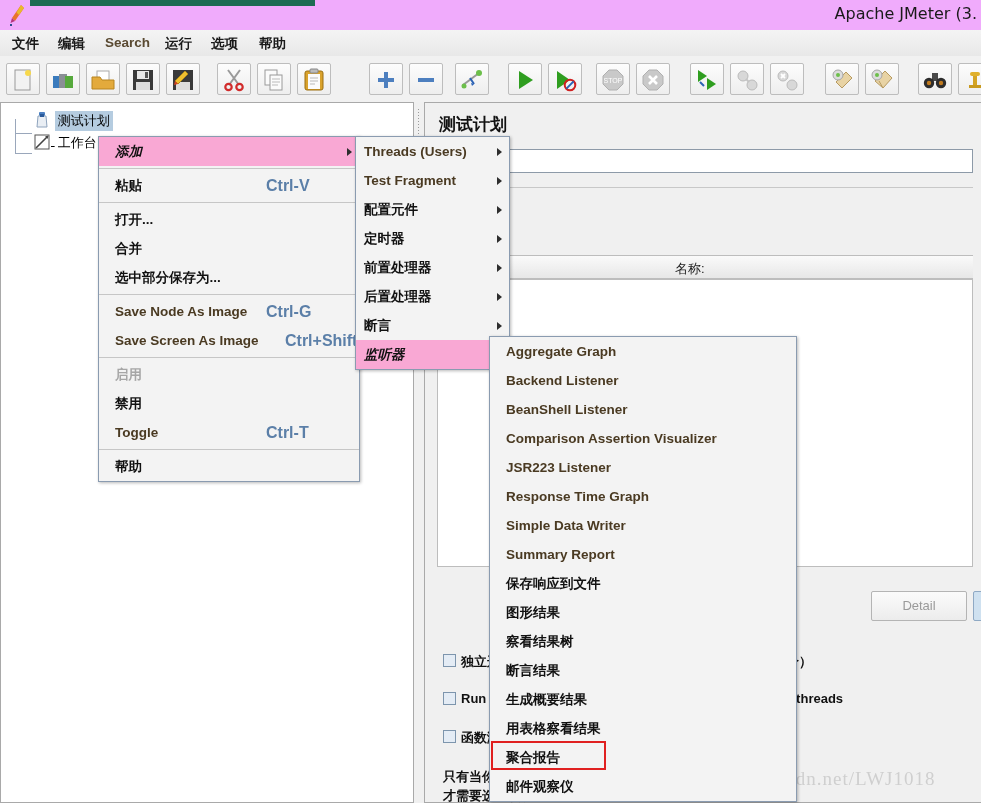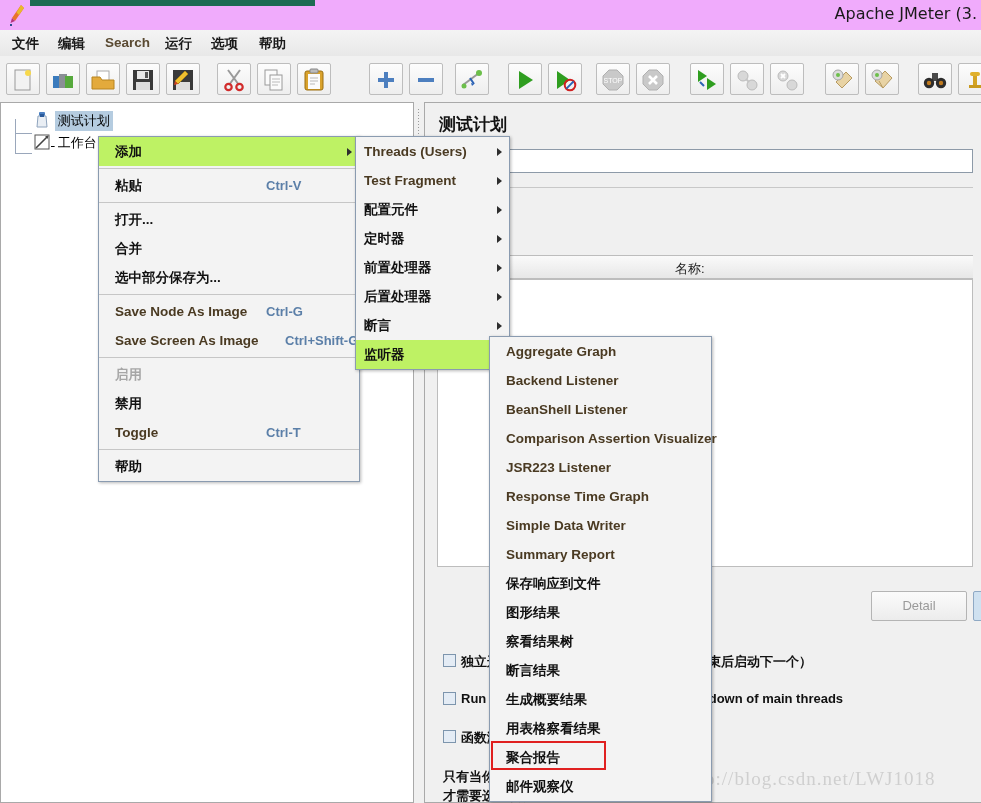--- a/index.html
+++ b/index.html
@@ -66,29 +66,29 @@
   .rp-note{position:absolute;left:18px;font-size:13px;font-weight:bold;color:#111;white-space:nowrap;}
   
   #watermark{position:absolute;left:682px;top:768px;font-size:19px;color:#cfcfcf;
     font-family:"Liberation Serif","DejaVu Serif",serif;letter-spacing:1px;white-space:nowrap;}
   
   .popup{position:absolute;background:#f3f3f3;border:1px solid #8a9bb0;
     box-shadow:1px 1px 3px rgba(0,0,0,.28);box-sizing:border-box;}
   .pi{position:relative;height:29px;line-height:29px;padding-left:16px;
     font-size:13.5px;font-weight:bold;color:#111;white-space:nowrap;cursor:default;}
   .pi.en{color:#4a3a22;}
-  .pi.sel{background:#bef264;}
+  .pi.sel{background:#f9a8d4;font-style:italic;}
   .pi.dis{color:#a6a6a6;}
-  .pi .acc{position:absolute;font-weight:bold;font-size:13px;color:#5b7fa8;}
+  .pi .acc{position:absolute;font-weight:bold;font-size:16px;color:#5b7fa8;}
   .pi .arr{position:absolute;right:7px;top:11px;width:0;height:0;
     border-left:5px solid #2d2d2d;border-top:4px solid transparent;border-bottom:4px solid transparent;}
   .pi-sep{height:1px;background:#c6c6c6;margin:2px 0;}
   #menu-context{left:98px;top:136px;width:262px;}
   #menu-add{left:355px;top:136px;width:155px;}
-  #menu-listener{left:489px;top:336px;width:223px;}
+  #menu-listener{left:489px;top:336px;width:308px;}
   #menu-listener .pi{height:29px;line-height:29px;}
   #redbox{position:absolute;left:491px;top:741px;width:115px;height:29px;
     border:2px solid #e02020;box-sizing:border-box;pointer-events:none;}
 </style>
 </head>
 <body>
 
 <div id="titlebar">
   <div id="greenstrip"></div>
   <svg id="applogo" viewBox="0 0 18 22">

